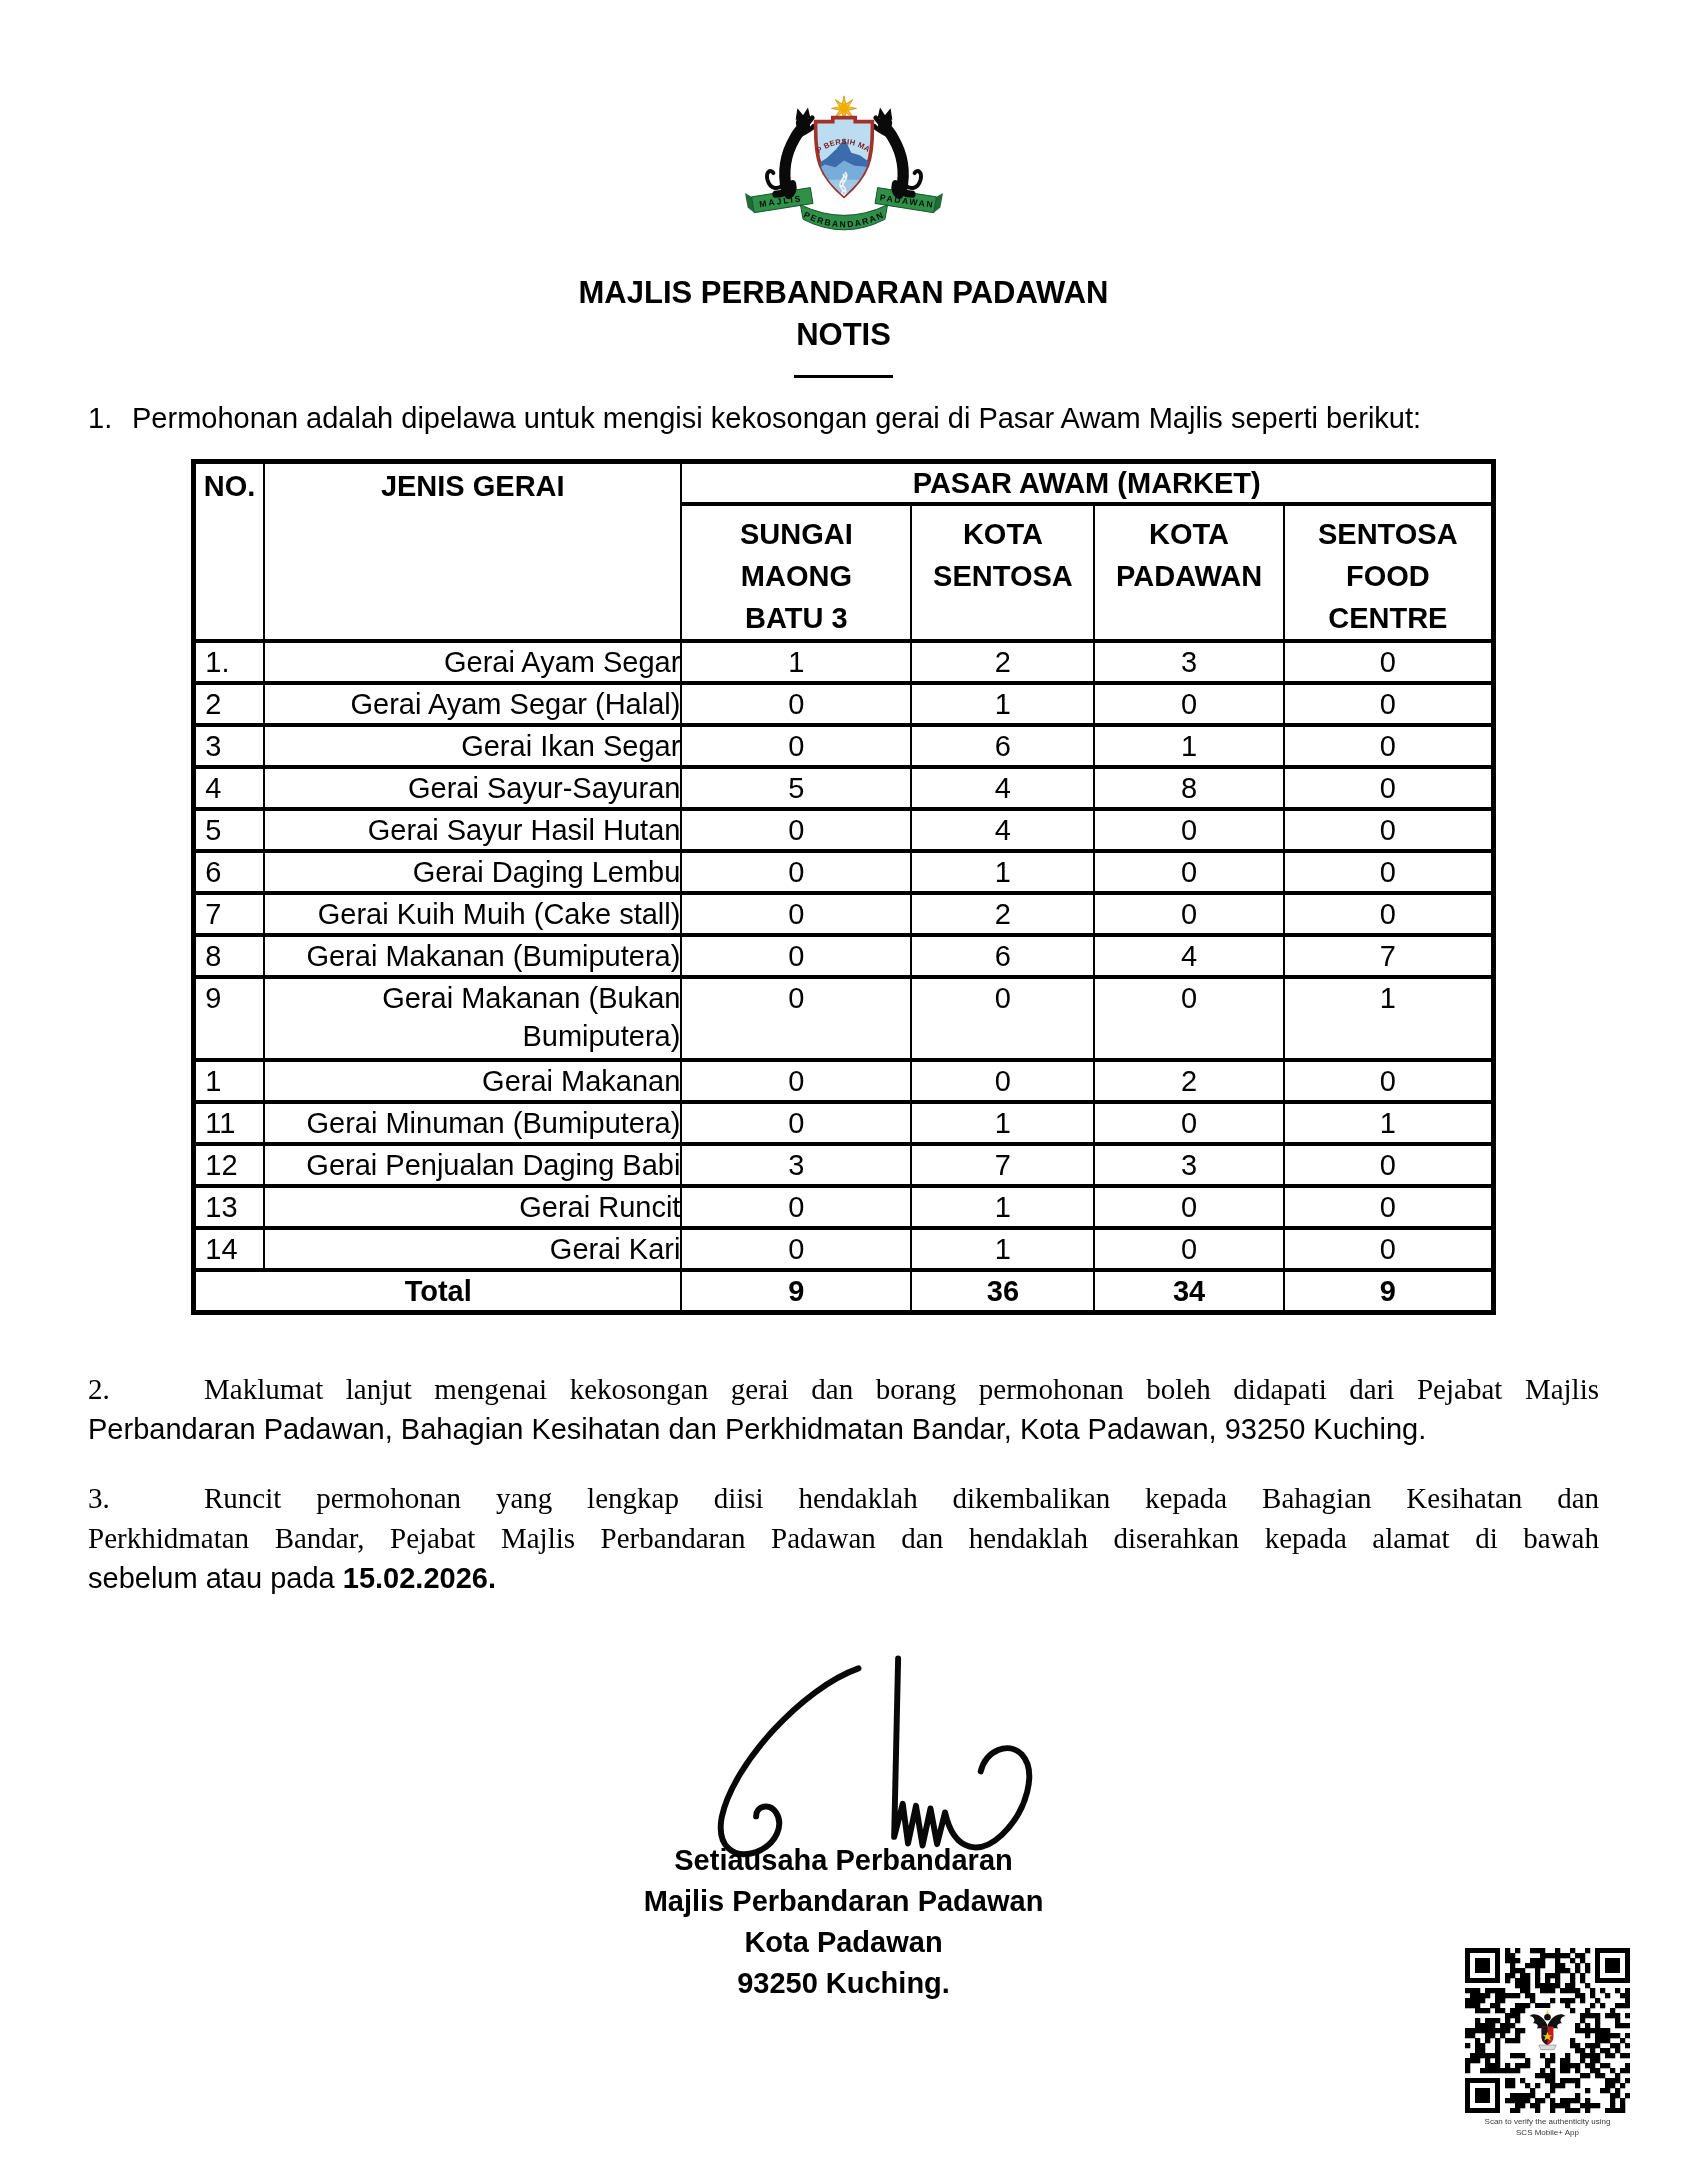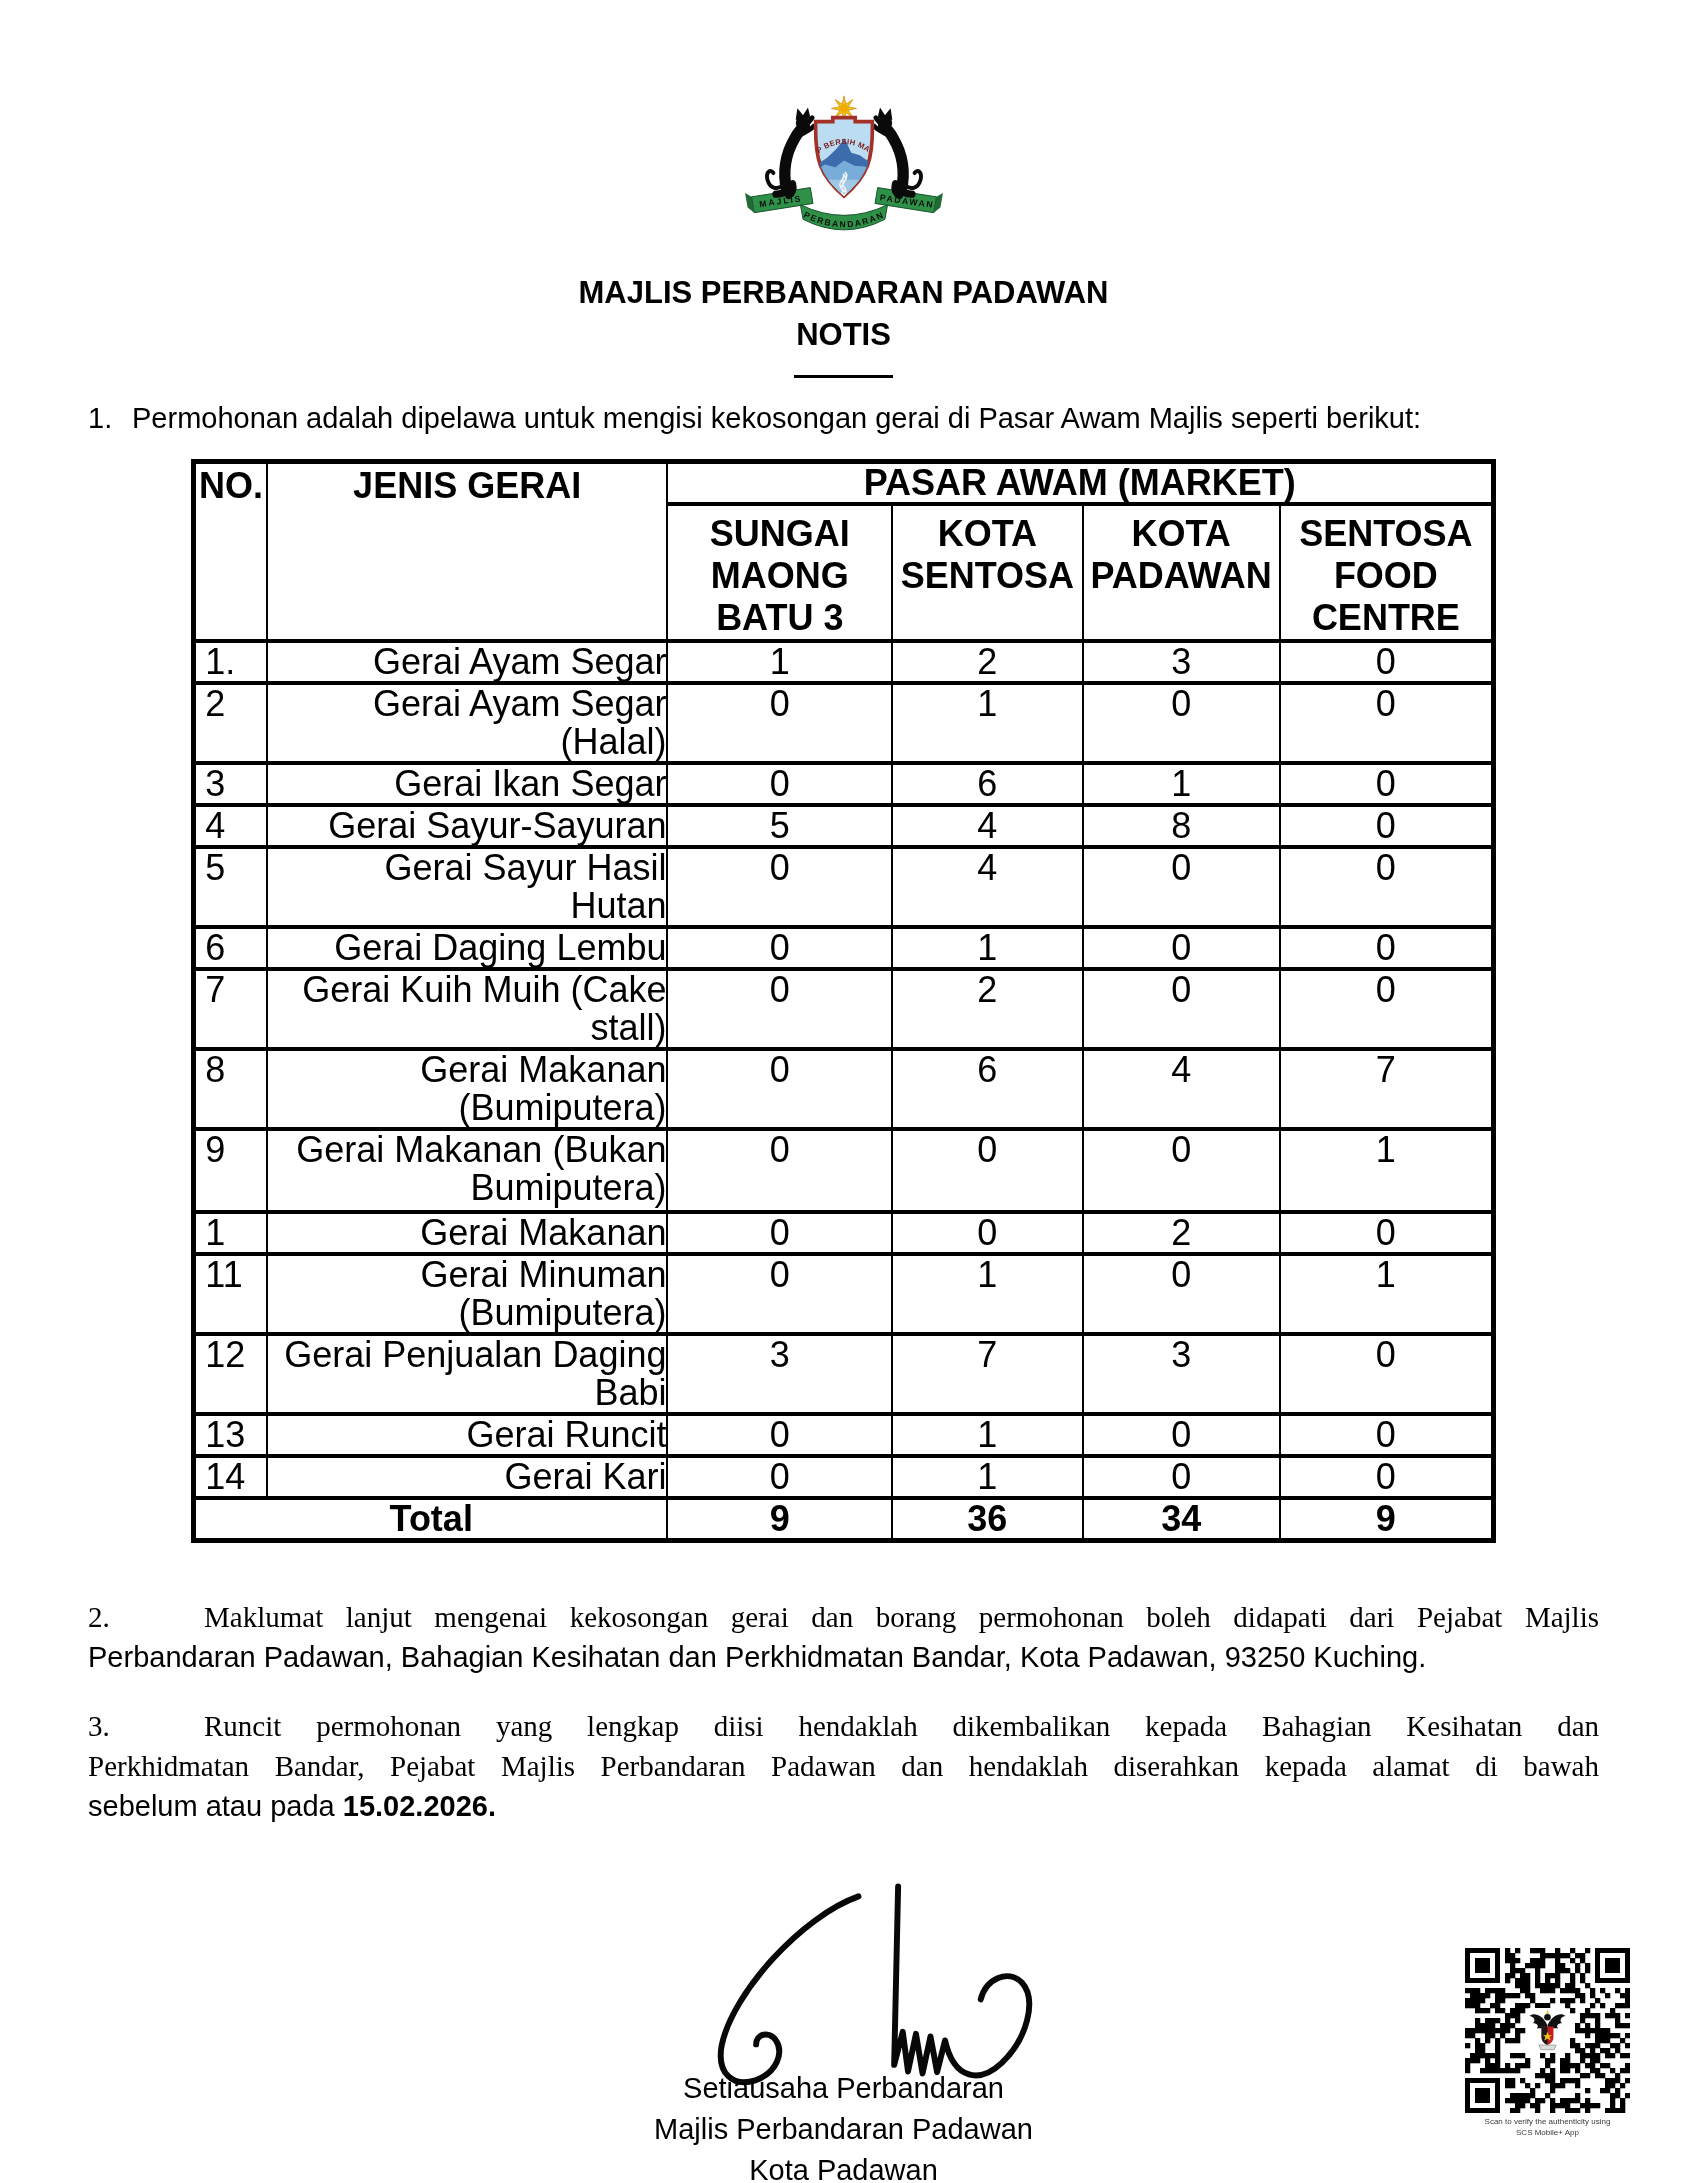--- a/index.html
+++ b/index.html
@@ -30,41 +30,41 @@
   .p1-num{flex:0 0 44px;}
   .para-2{margin-top:54px;}
   .para-3{margin-top:29px;}
   .jline{text-align:justify;text-align-last:justify;font-family:Liberation Serif, serif;}
   .line{text-align:left;}
   .pnum-tab{display:inline-block;width:116px;}
   
   table.vac{
     width:1305px;margin:21px auto 0;
     border-collapse:collapse;border:5.3px solid #000;
-    font-size:36px;
+    font-size:29px;
   }
   table.vac th,table.vac td{
     border:2.6px solid #000;border-top-width:4px;border-bottom-width:4px;
     vertical-align:top;line-height:38px;padding:0;
   }
   table.vac thead th{font-weight:bold;text-align:center;}
   .h-rowA{height:38px;}
   .h-no,.h-jenis{padding-top:2.6px !important;}
   .c-market{height:126px;padding-top:6.6px !important;line-height:42px !important;}
   tbody tr{height:41px;}
   tbody tr.tall{height:83px;}
   td.c-no{padding-left:9.3px !important;}
   td.c-jenis{padding-left:13.2px !important;text-align:right;}
   td.c-val{text-align:center;}
   tfoot tr{height:41px;}
   tfoot td{font-weight:bold;}
   td.c-total-label{text-align:center;}
   
   .sig-svg{display:block;margin:44px 0 0 582px;width:410px;height:218px;}
-  .sig-block{margin-top:-20px;text-align:center;font-weight:normal;line-height:41px;}
+  .sig-block{margin-top:-20px;text-align:center;font-weight:bold;line-height:41px;}
   
   .qr-area{position:absolute;left:1465px;top:1948px;width:165px;text-align:center;}
   .qr-box{position:relative;width:165px;height:165px;}
   .qr-box svg{display:block;}
   .qr-crest{position:absolute;left:62px;top:60px;width:41px;height:45px;}
   .qr-caption{margin-top:2.6px;font-size:8px;line-height:11.2px;color:#3a3a3a;white-space:nowrap;}
 </style>
 </head>
 <body>
 

